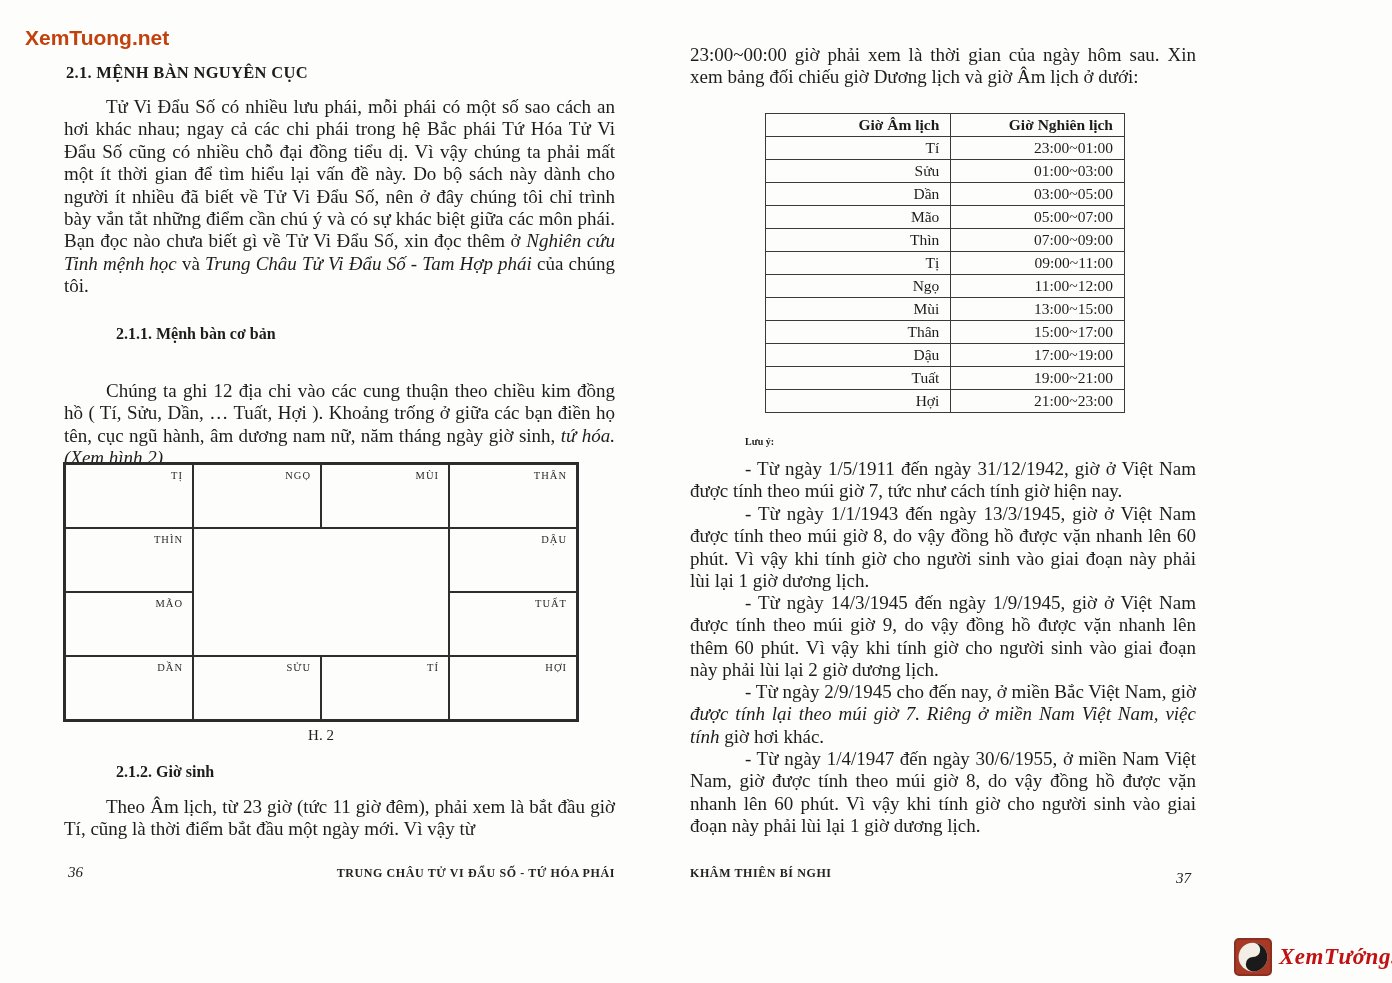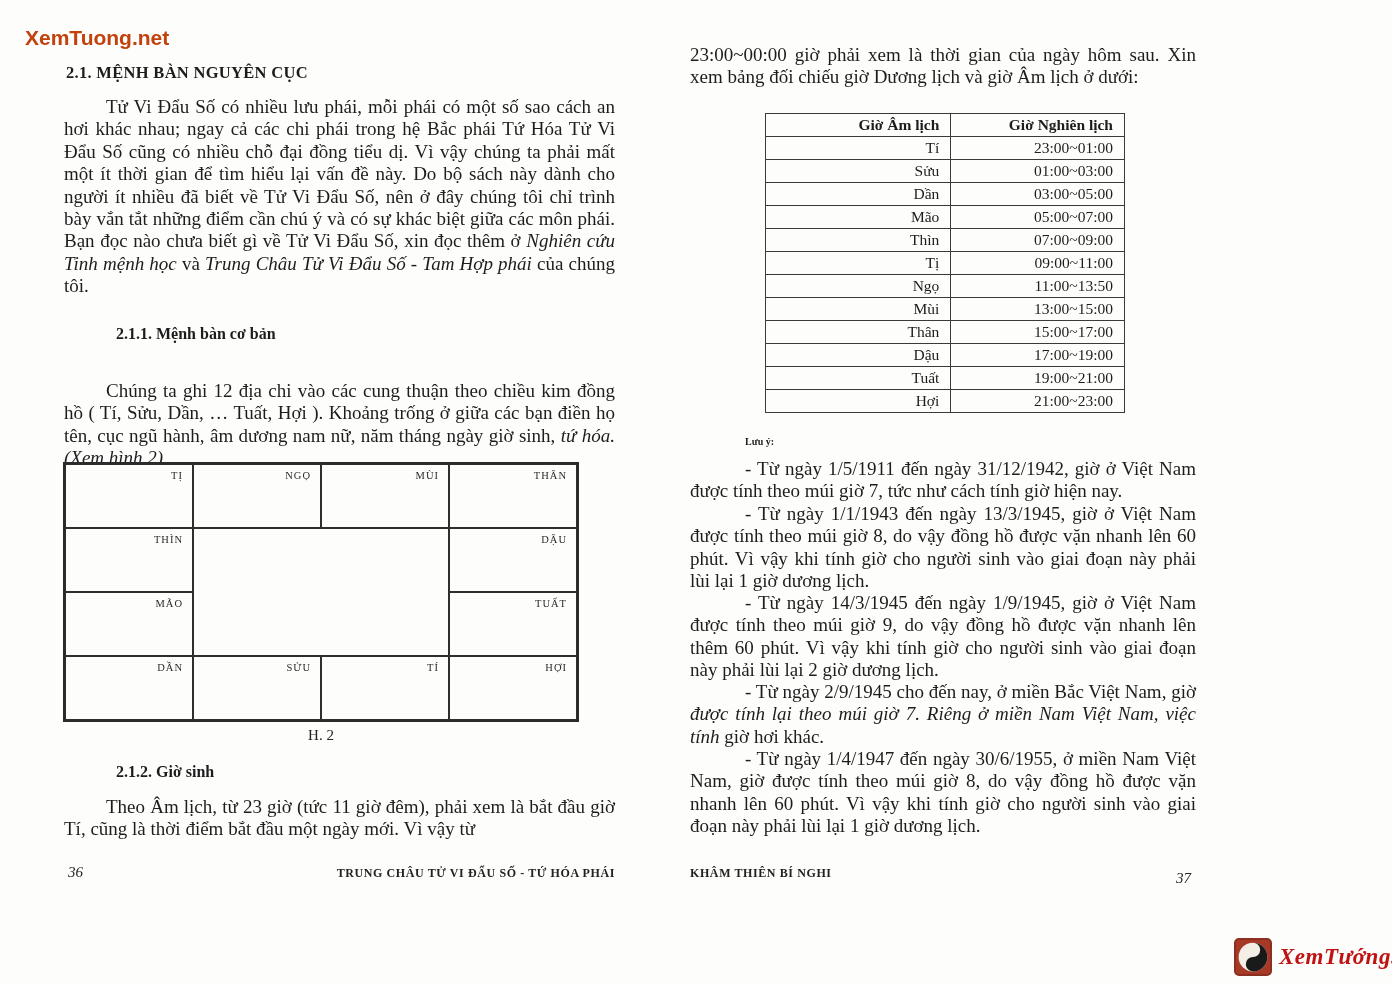--- a/index.html
+++ b/index.html
@@ -163,21 +163,21 @@
         <tr>
           <td>Thìn</td>
           <td>07:00~09:00</td>
         </tr>
         <tr>
           <td>Tị</td>
           <td>09:00~11:00</td>
         </tr>
         <tr>
           <td>Ngọ</td>
-          <td>11:00~13:50</td>
+          <td>11:00~12:00</td>
         </tr>
         <tr>
           <td>Mùi</td>
           <td>13:00~15:00</td>
         </tr>
         <tr>
           <td>Thân</td>
           <td>15:00~17:00</td>
         </tr>
         <tr>

